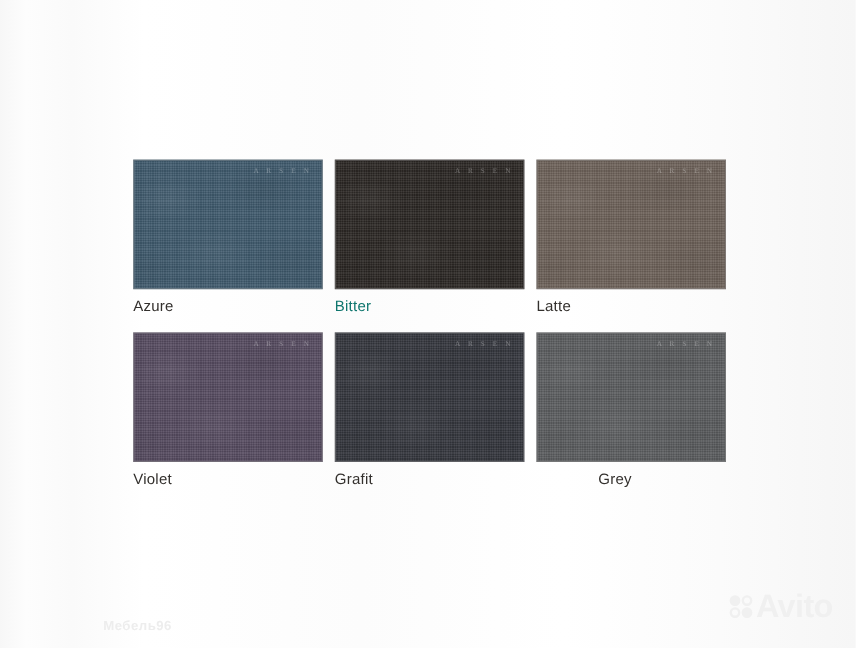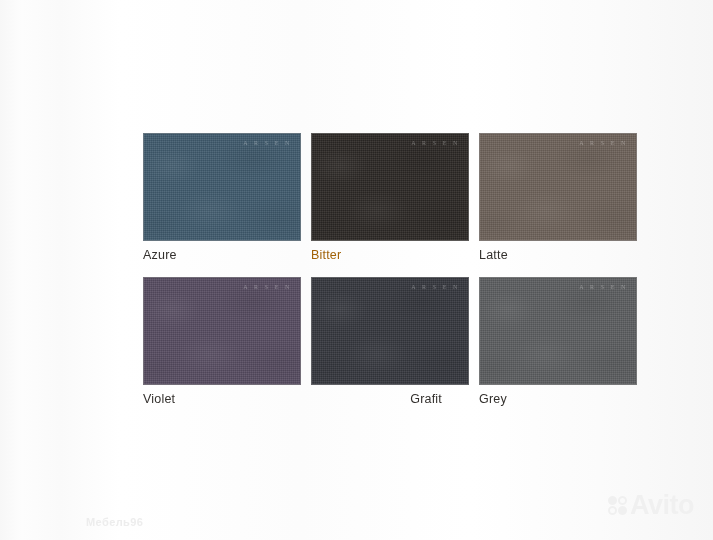--- a/index.html
+++ b/index.html
@@ -40,21 +40,20 @@
     width: 494px;
     display: grid;
     grid-template-columns: repeat(3, 158px);
     grid-template-rows: repeat(2, auto);
     column-gap: 10px;
     row-gap: 14px;
   }
 
   .swatch-cell {
     width: 131px;
-    margin-left: 32px;
   }
 
   .swatch-chip {
     position: relative;
     width: 158px;
     height: 108px;
     border: 1px solid rgba(150,150,150,0.45);
     box-sizing: border-box;
     overflow: hidden;
   }
@@ -174,21 +173,21 @@
       </div>
       <div class="swatch-label" style="color: rgb(51, 48, 45);">Azure</div>
     </div>
 
     <div class="swatch-cell">
       <div class="swatch-chip" style="background-color: rgb(43, 39, 36);">
         <span class="weave"></span>
         <span class="mottle"></span>
         <span class="swatch-watermark">A R S E N</span>
       </div>
-      <div class="swatch-label" style="color: #a16207;">Bitter</div>
+      <div class="swatch-label" style="color: #0f766e;">Bitter</div>
     </div>
 
     <div class="swatch-cell">
       <div class="swatch-chip" style="background-color: rgb(109, 97, 89);">
         <span class="weave"></span>
         <span class="mottle"></span>
         <span class="swatch-watermark">A R S E N</span>
       </div>
       <div class="swatch-label" style="color: rgb(51, 48, 45);">Latte</div>
     </div>
@@ -201,30 +200,30 @@
       </div>
       <div class="swatch-label" style="color: rgb(51, 48, 45);">Violet</div>
     </div>
 
     <div class="swatch-cell">
       <div class="swatch-chip" style="background-color: rgb(52, 54, 61);">
         <span class="weave"></span>
         <span class="mottle"></span>
         <span class="swatch-watermark">A R S E N</span>
       </div>
-      <div class="swatch-label" style="color: rgb(51, 48, 45); text-align: right;">Grafit</div>
+      <div class="swatch-label" style="color: rgb(51, 48, 45);">Grafit</div>
     </div>
 
     <div class="swatch-cell">
       <div class="swatch-chip" style="background-color: rgb(91, 93, 95);">
         <span class="weave"></span>
         <span class="mottle"></span>
         <span class="swatch-watermark">A R S E N</span>
       </div>
-      <div class="swatch-label" style="color: rgb(51, 48, 45);">Grey</div>
+      <div class="swatch-label" style="color: rgb(51, 48, 45); text-align: center;">Grey</div>
     </div>
 
   </div>
 
   <div id="brand-watermark" style="color: rgb(237, 237, 237);">Мебель96</div>
 
   <div id="avito-watermark">
     <span id="avito-dots">
       <i class="filled" style="border-color: rgb(240, 240, 240); background-color: rgb(240, 240, 240);"></i>
         <i style="border-color: rgb(240, 240, 240);"></i>

